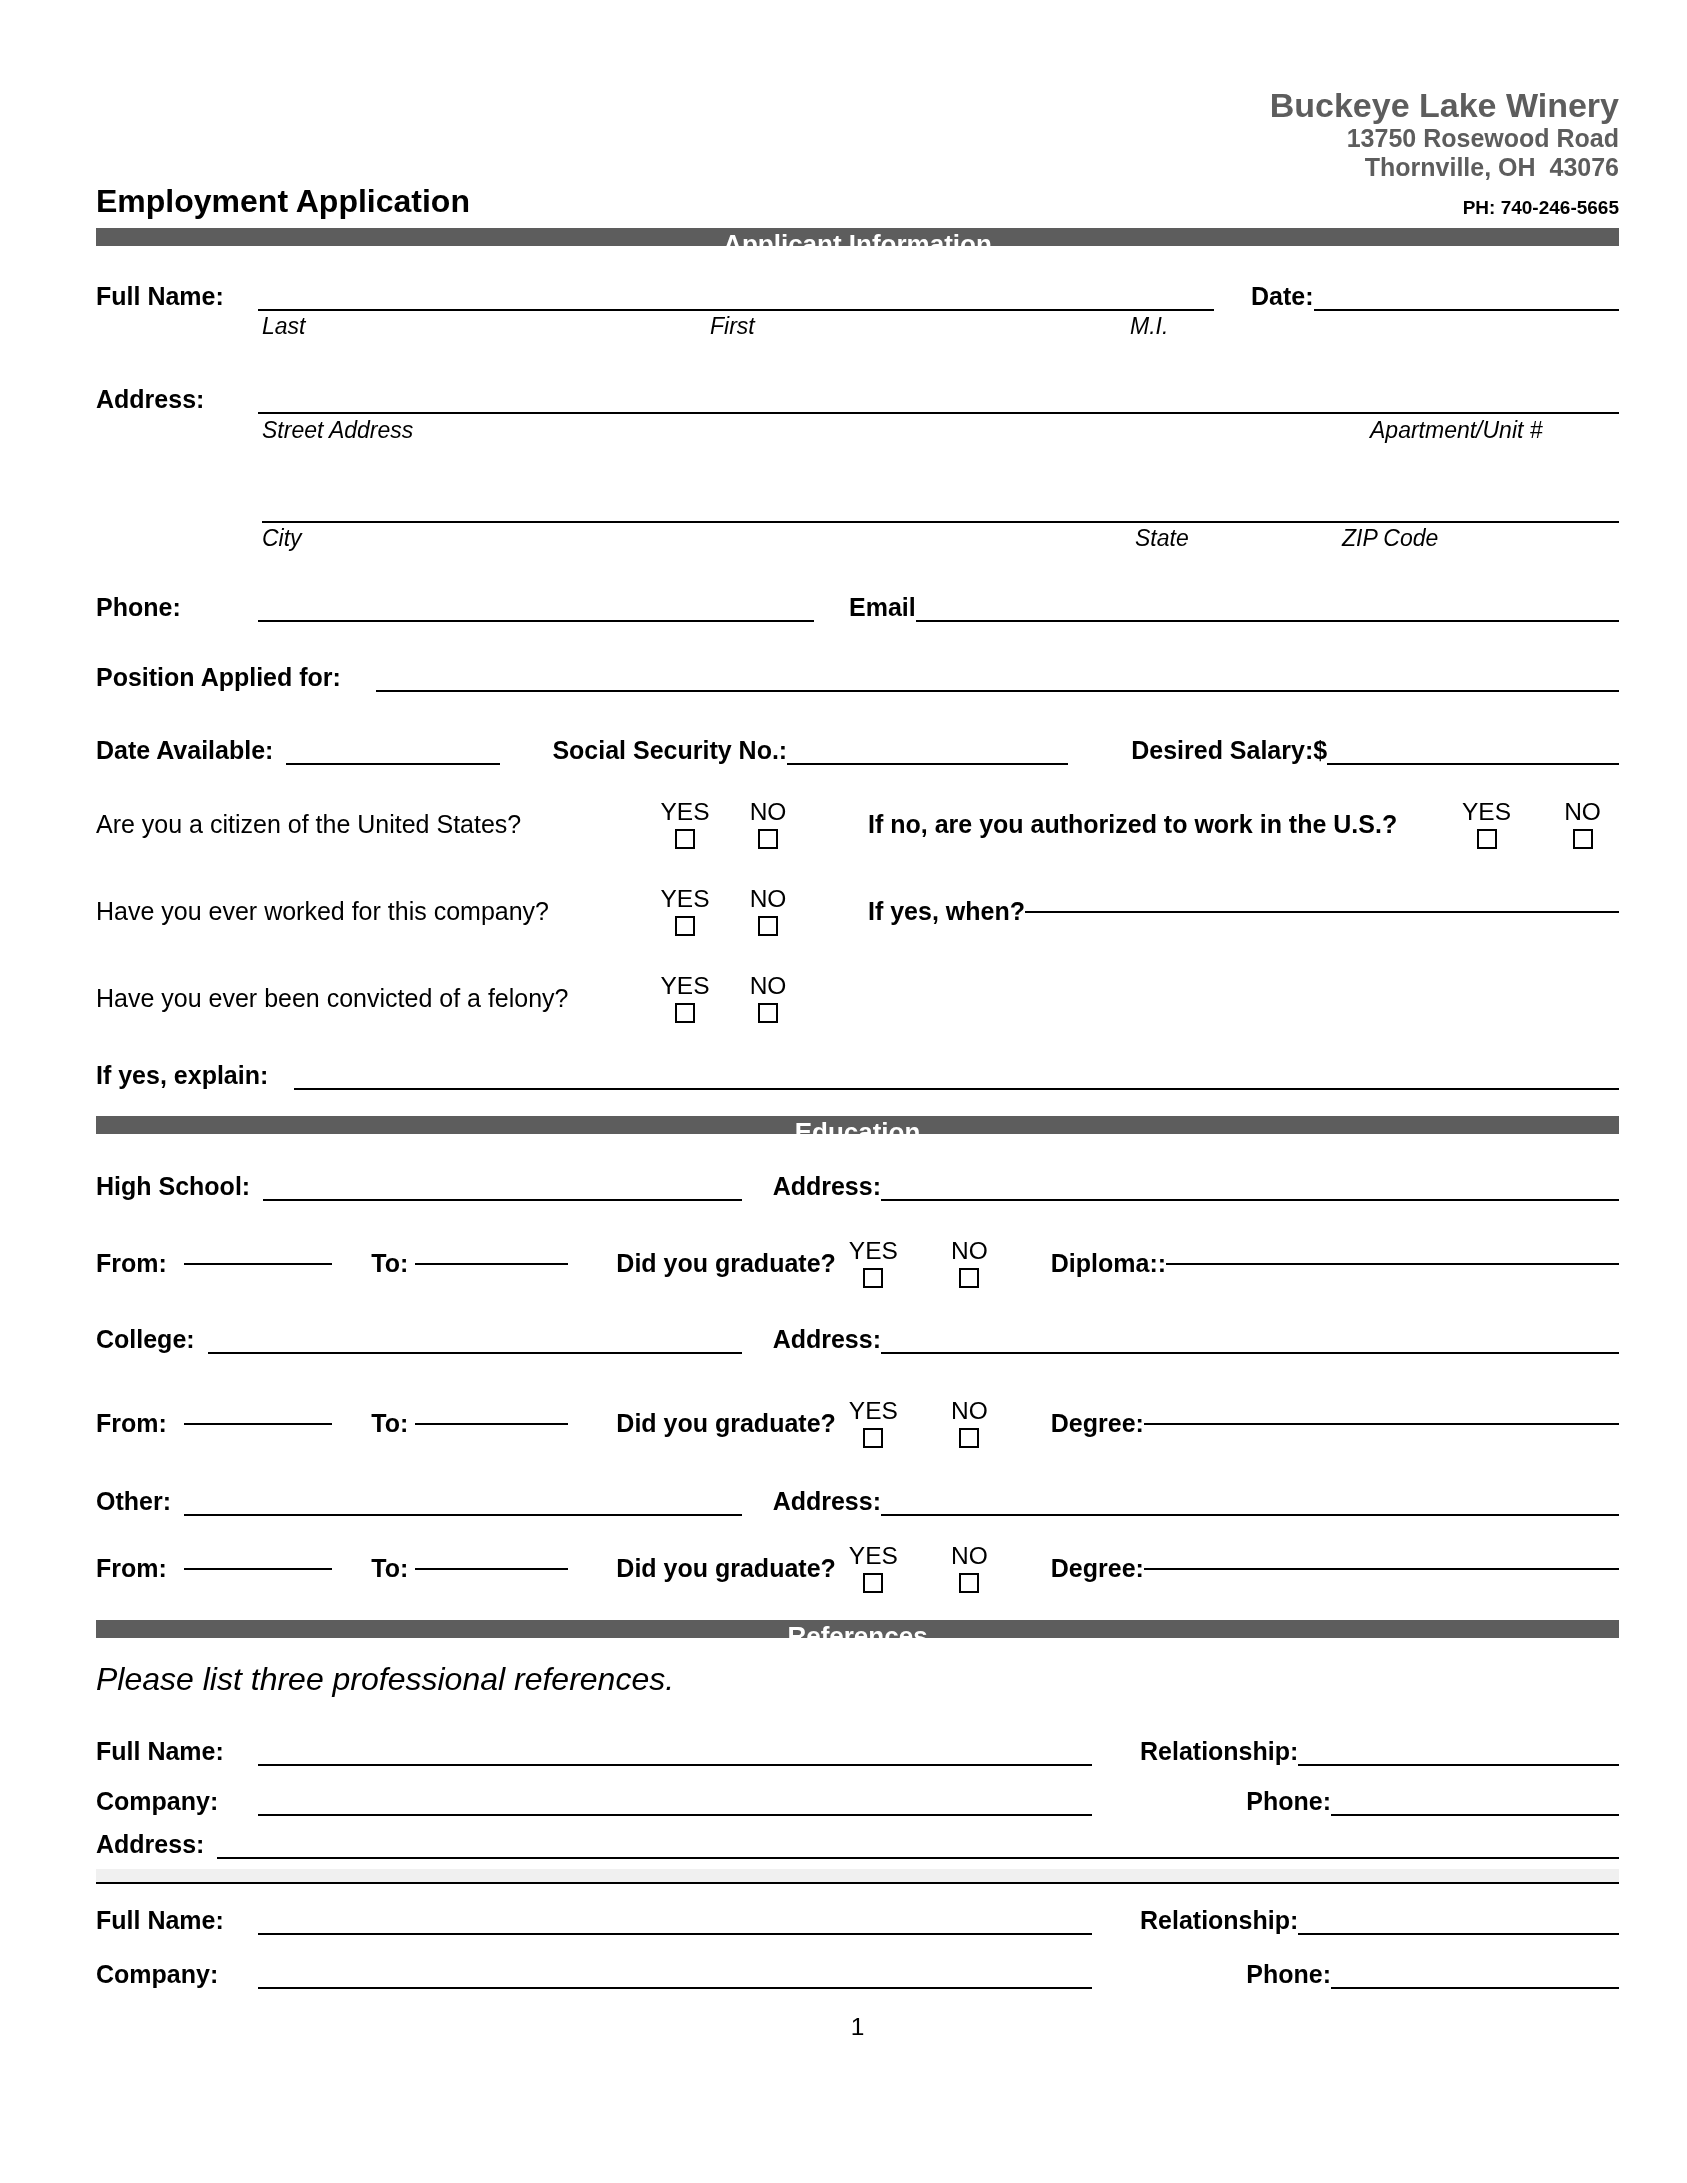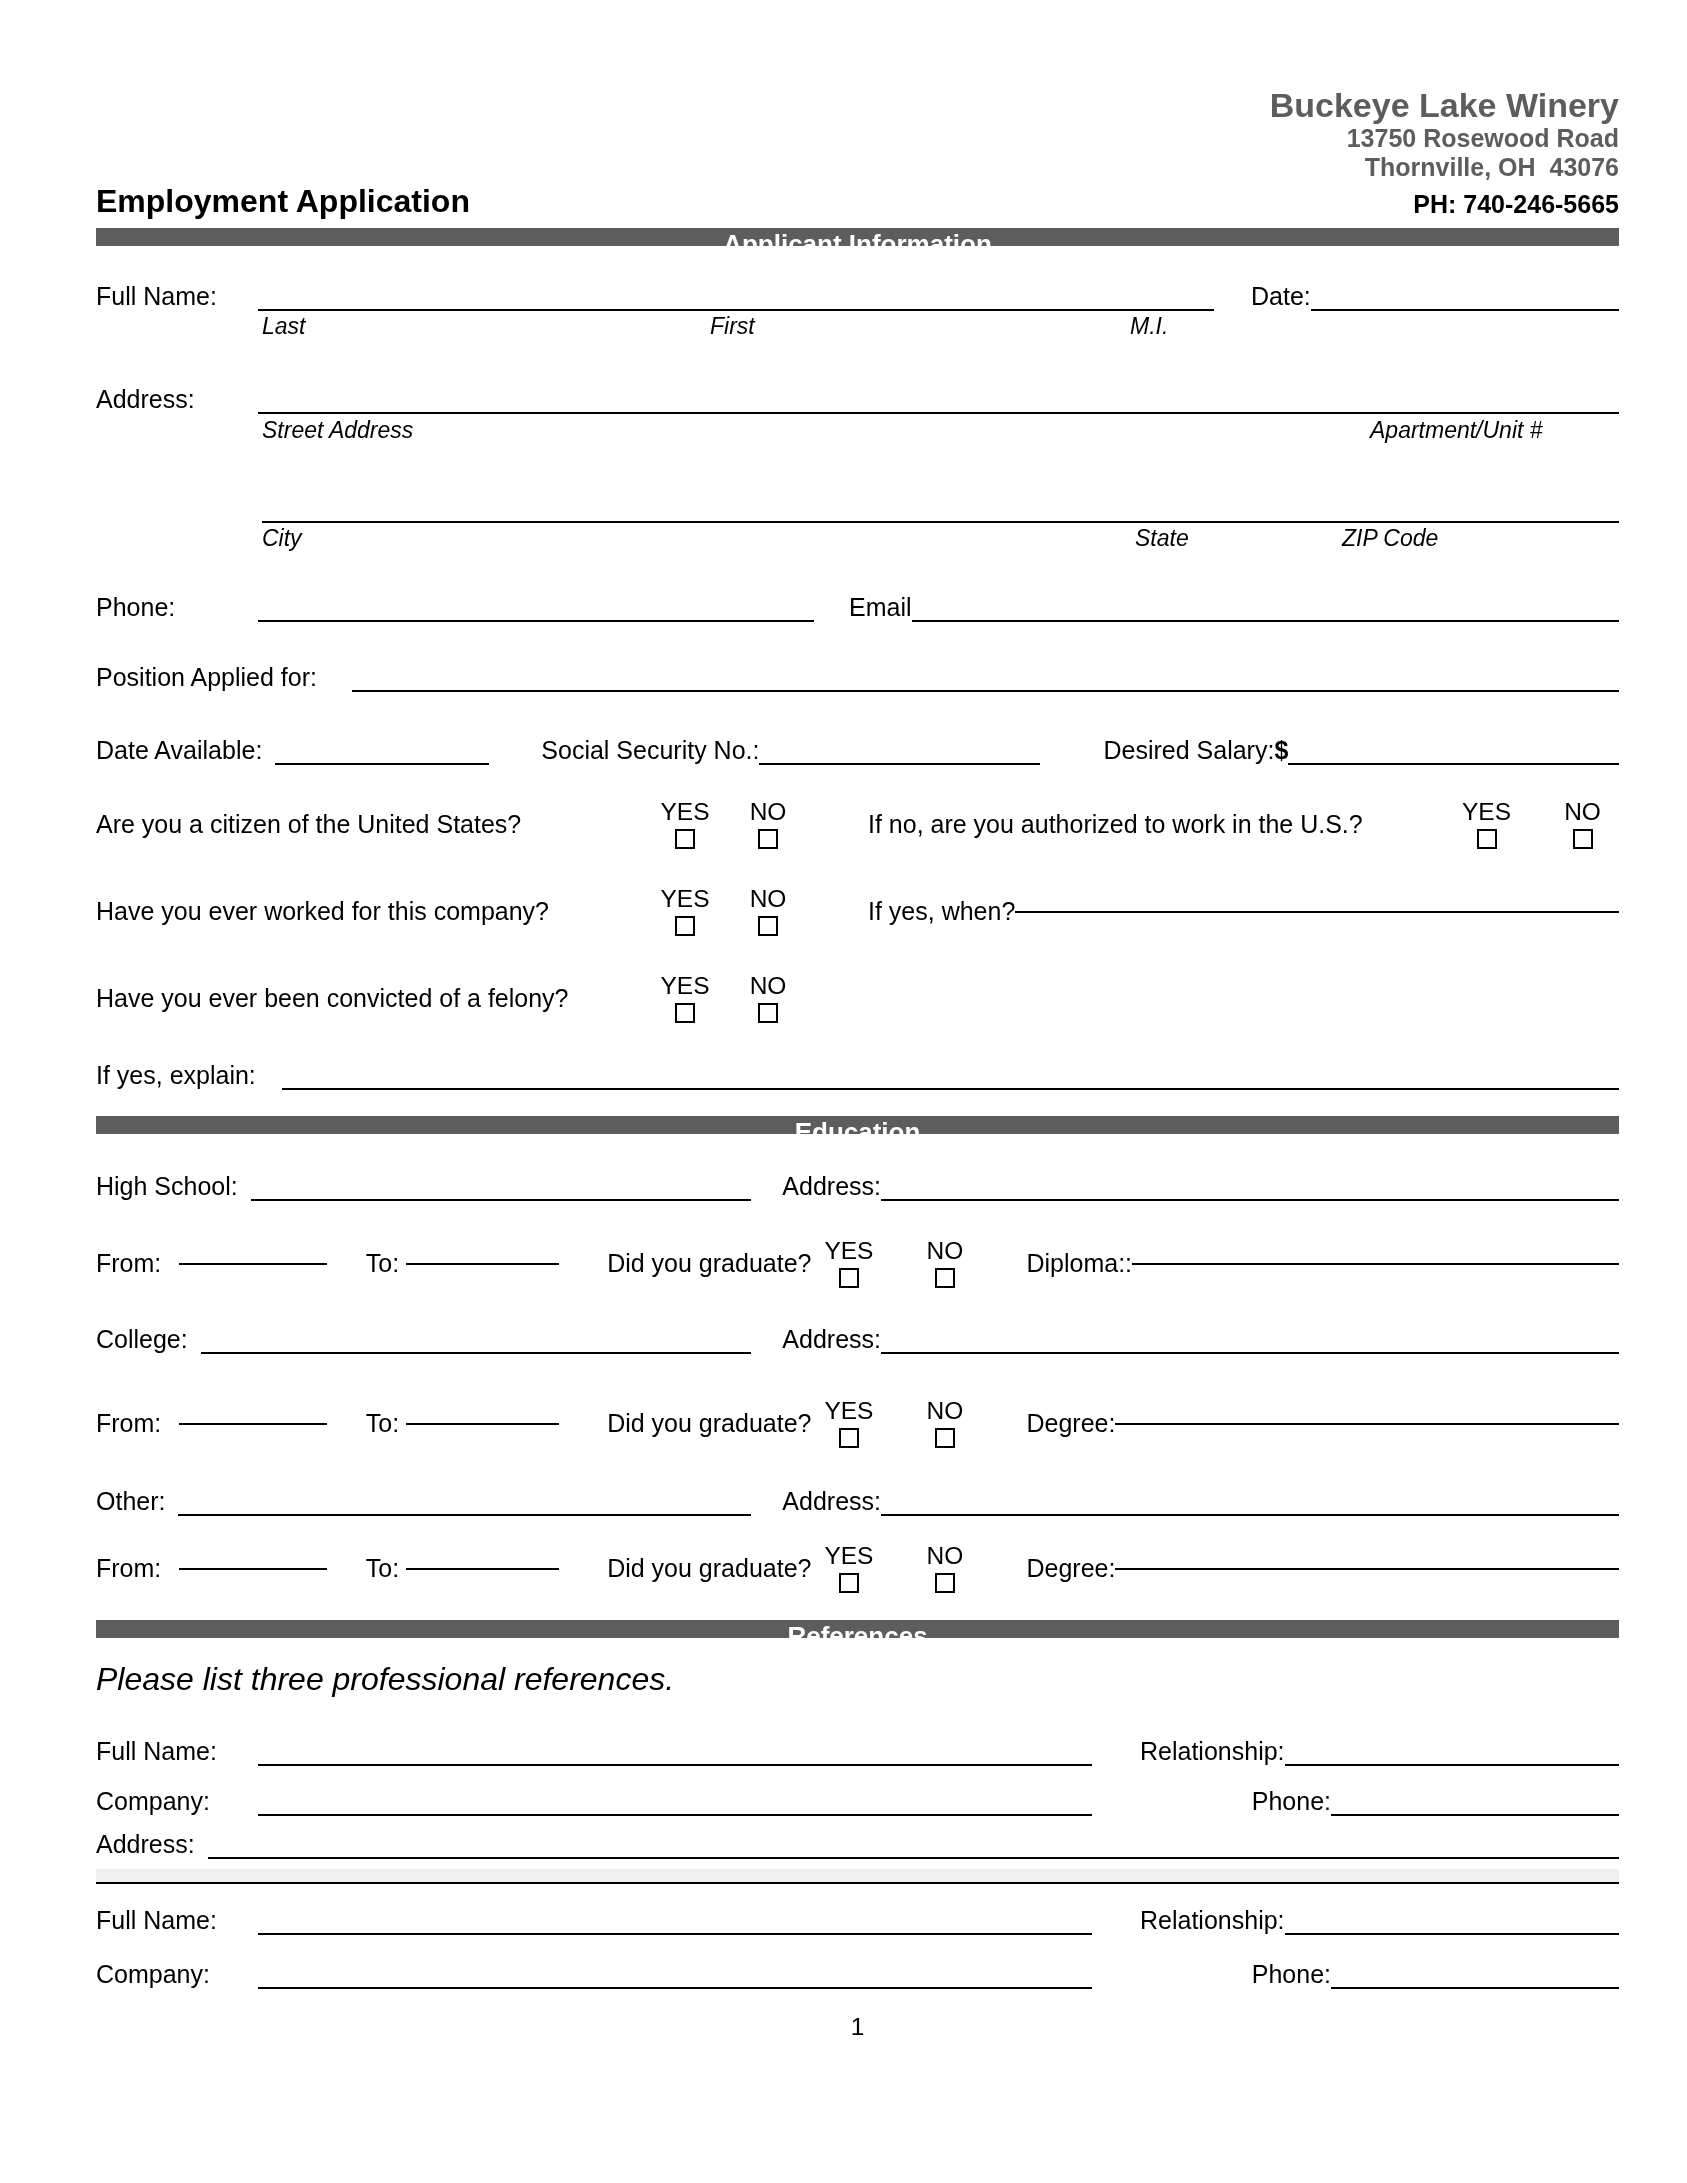--- a/index.html
+++ b/index.html
@@ -8,29 +8,29 @@
     box-sizing:border-box; padding:86px 68px 0 96px;
     font-family:"Liberation Sans","DejaVu Sans",sans-serif;
     font-size:25px; color:#000; position:relative; overflow:hidden;
   }
   
   .company-block { text-align:right; }
   .company-name { font-size:34px; font-weight:bold; color:#5d5d5d; line-height:1.12; }
   .company-addr { font-size:25px; font-weight:bold; color:#5d5d5d; line-height:1.16; white-space:pre; }
   .title-row { display:flex; justify-content:space-between; align-items:flex-end; margin-top:1.7px;gap:48px; }
   .doc-title { font-size:32px; font-weight:bold; margin:0; line-height:1.1; }
-  .company-phone { font-size:25px; font-weight:bold; }
+  .company-phone { font-size:19px; font-weight:bold; }
   
   .bar {
     background:#5d5d5d; color:#fff; font-weight:bold; font-size:26px;
     height:18px; line-height:33px; text-align:center;
   }
   
   .f-row { display:flex; align-items:flex-end; height:37px; }
-  .lbl { white-space:nowrap; }
+  .lbl { white-space:nowrap;font-weight:bold; }
   .line { border-bottom:2.6px solid #000; height:0.9px; flex:0 0 auto; }
   .flex1 { flex:1 1 auto; }
   .spacer { flex:1 1 auto; }
   .sub-row { display:flex; height:26px; margin-top:2.6px; font-style:italic; font-size:23px; }
   .bold { font-weight:bold; }
   
   .q-row { display:flex; align-items:center; height:49px; }
   .q-text { width:563px; white-space:nowrap; }
   .yn-group { display:flex; gap:31px; }
   .yn-group.right { margin-left:auto; margin-right:10.5px; gap:44px; }

